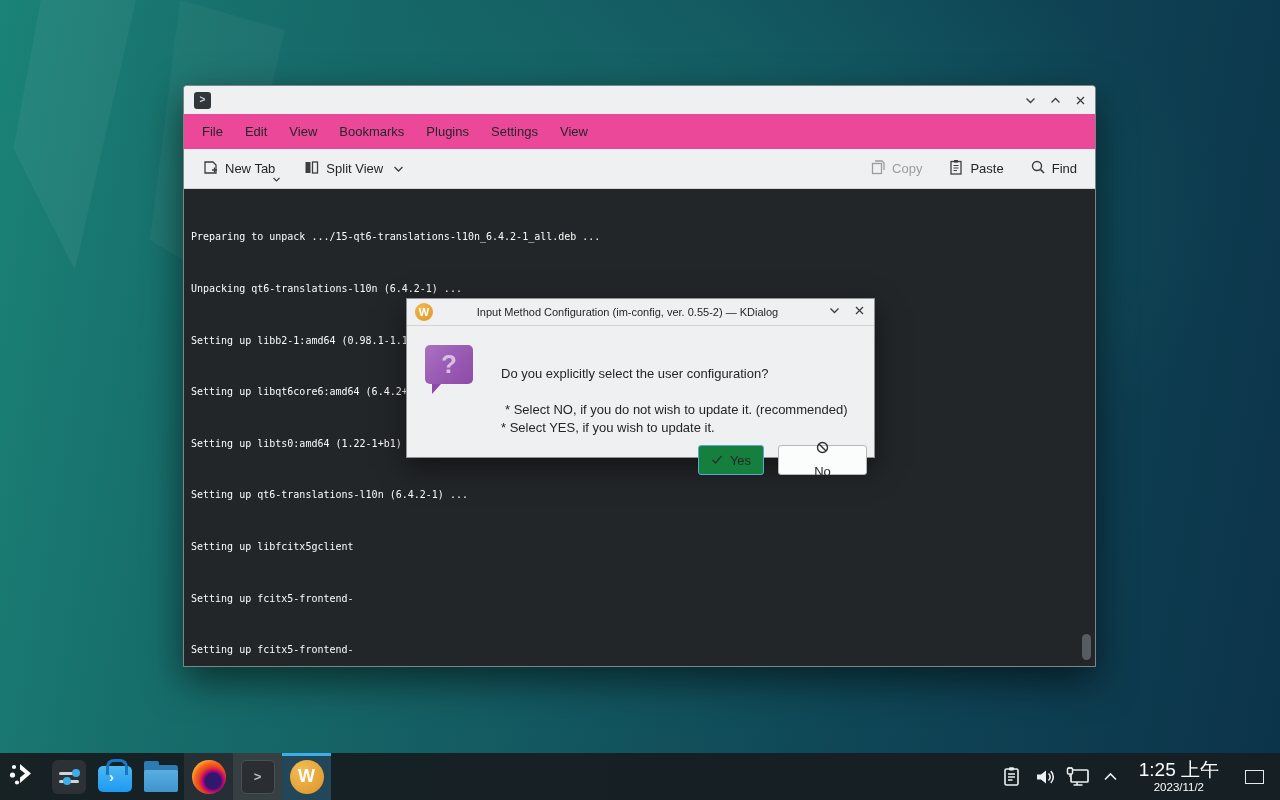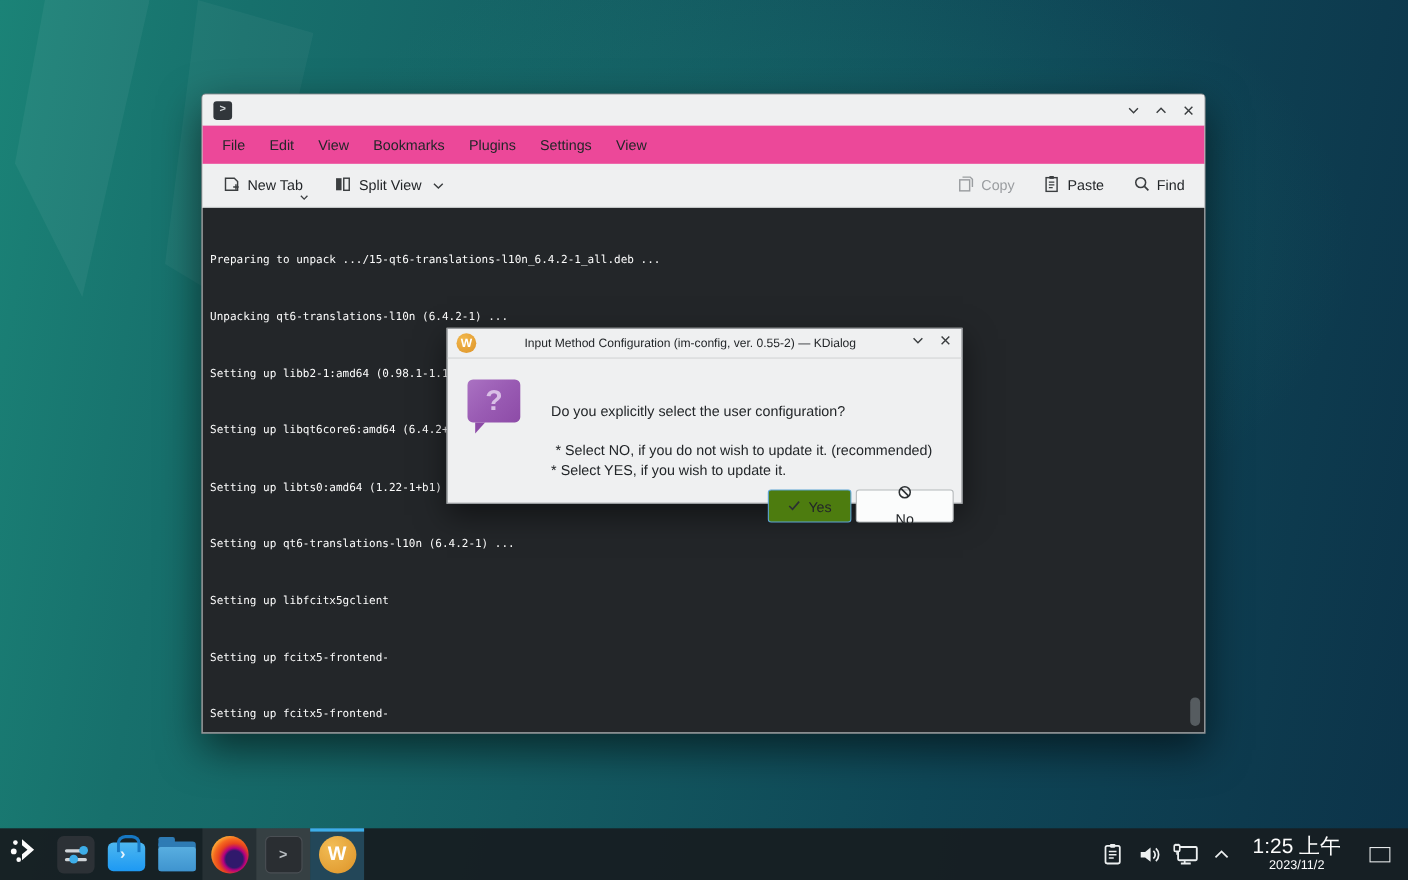--- a/index.html
+++ b/index.html
@@ -106,21 +106,21 @@
     color:#d9bfe6; font-size:26px; font-weight:bold; font-family:"Liberation Sans",sans-serif;
   }
   .dlg-message { position:absolute; left:94px; top:40px; }
   .dlg-note1 { position:absolute; left:98px; top:76px; }
   .dlg-note2 { position:absolute; left:94px; top:94px; }
   .dlg-btn {
     position:absolute; top:119px; height:30px; border-radius:3px;
     display:flex; align-items:center; justify-content:center; gap:7px;
     font-size:13px; color:#232629;
   }
-  .btn-yes { left:291px; width:76px; background:#4d7c0f; border:1px solid #5da4d4; }
+  .btn-yes { left:291px; width:66px; background:#15803d; border:1px solid #5da4d4; }
   .btn-no  { left:371px; width:89px; background:#fbfcfc; border:1px solid #b4b8ba;flex-direction:column; }
 
   
   .taskbar {
     position:absolute; left:0; bottom:0; width:1280px; height:47px;
     background:rgba(23,30,34,0.96); z-index:20;
     display:flex; align-items:stretch;
   }
   .tb-launcher, .tb-icon-btn {
     width:46px; display:flex; align-items:center; justify-content:center;

